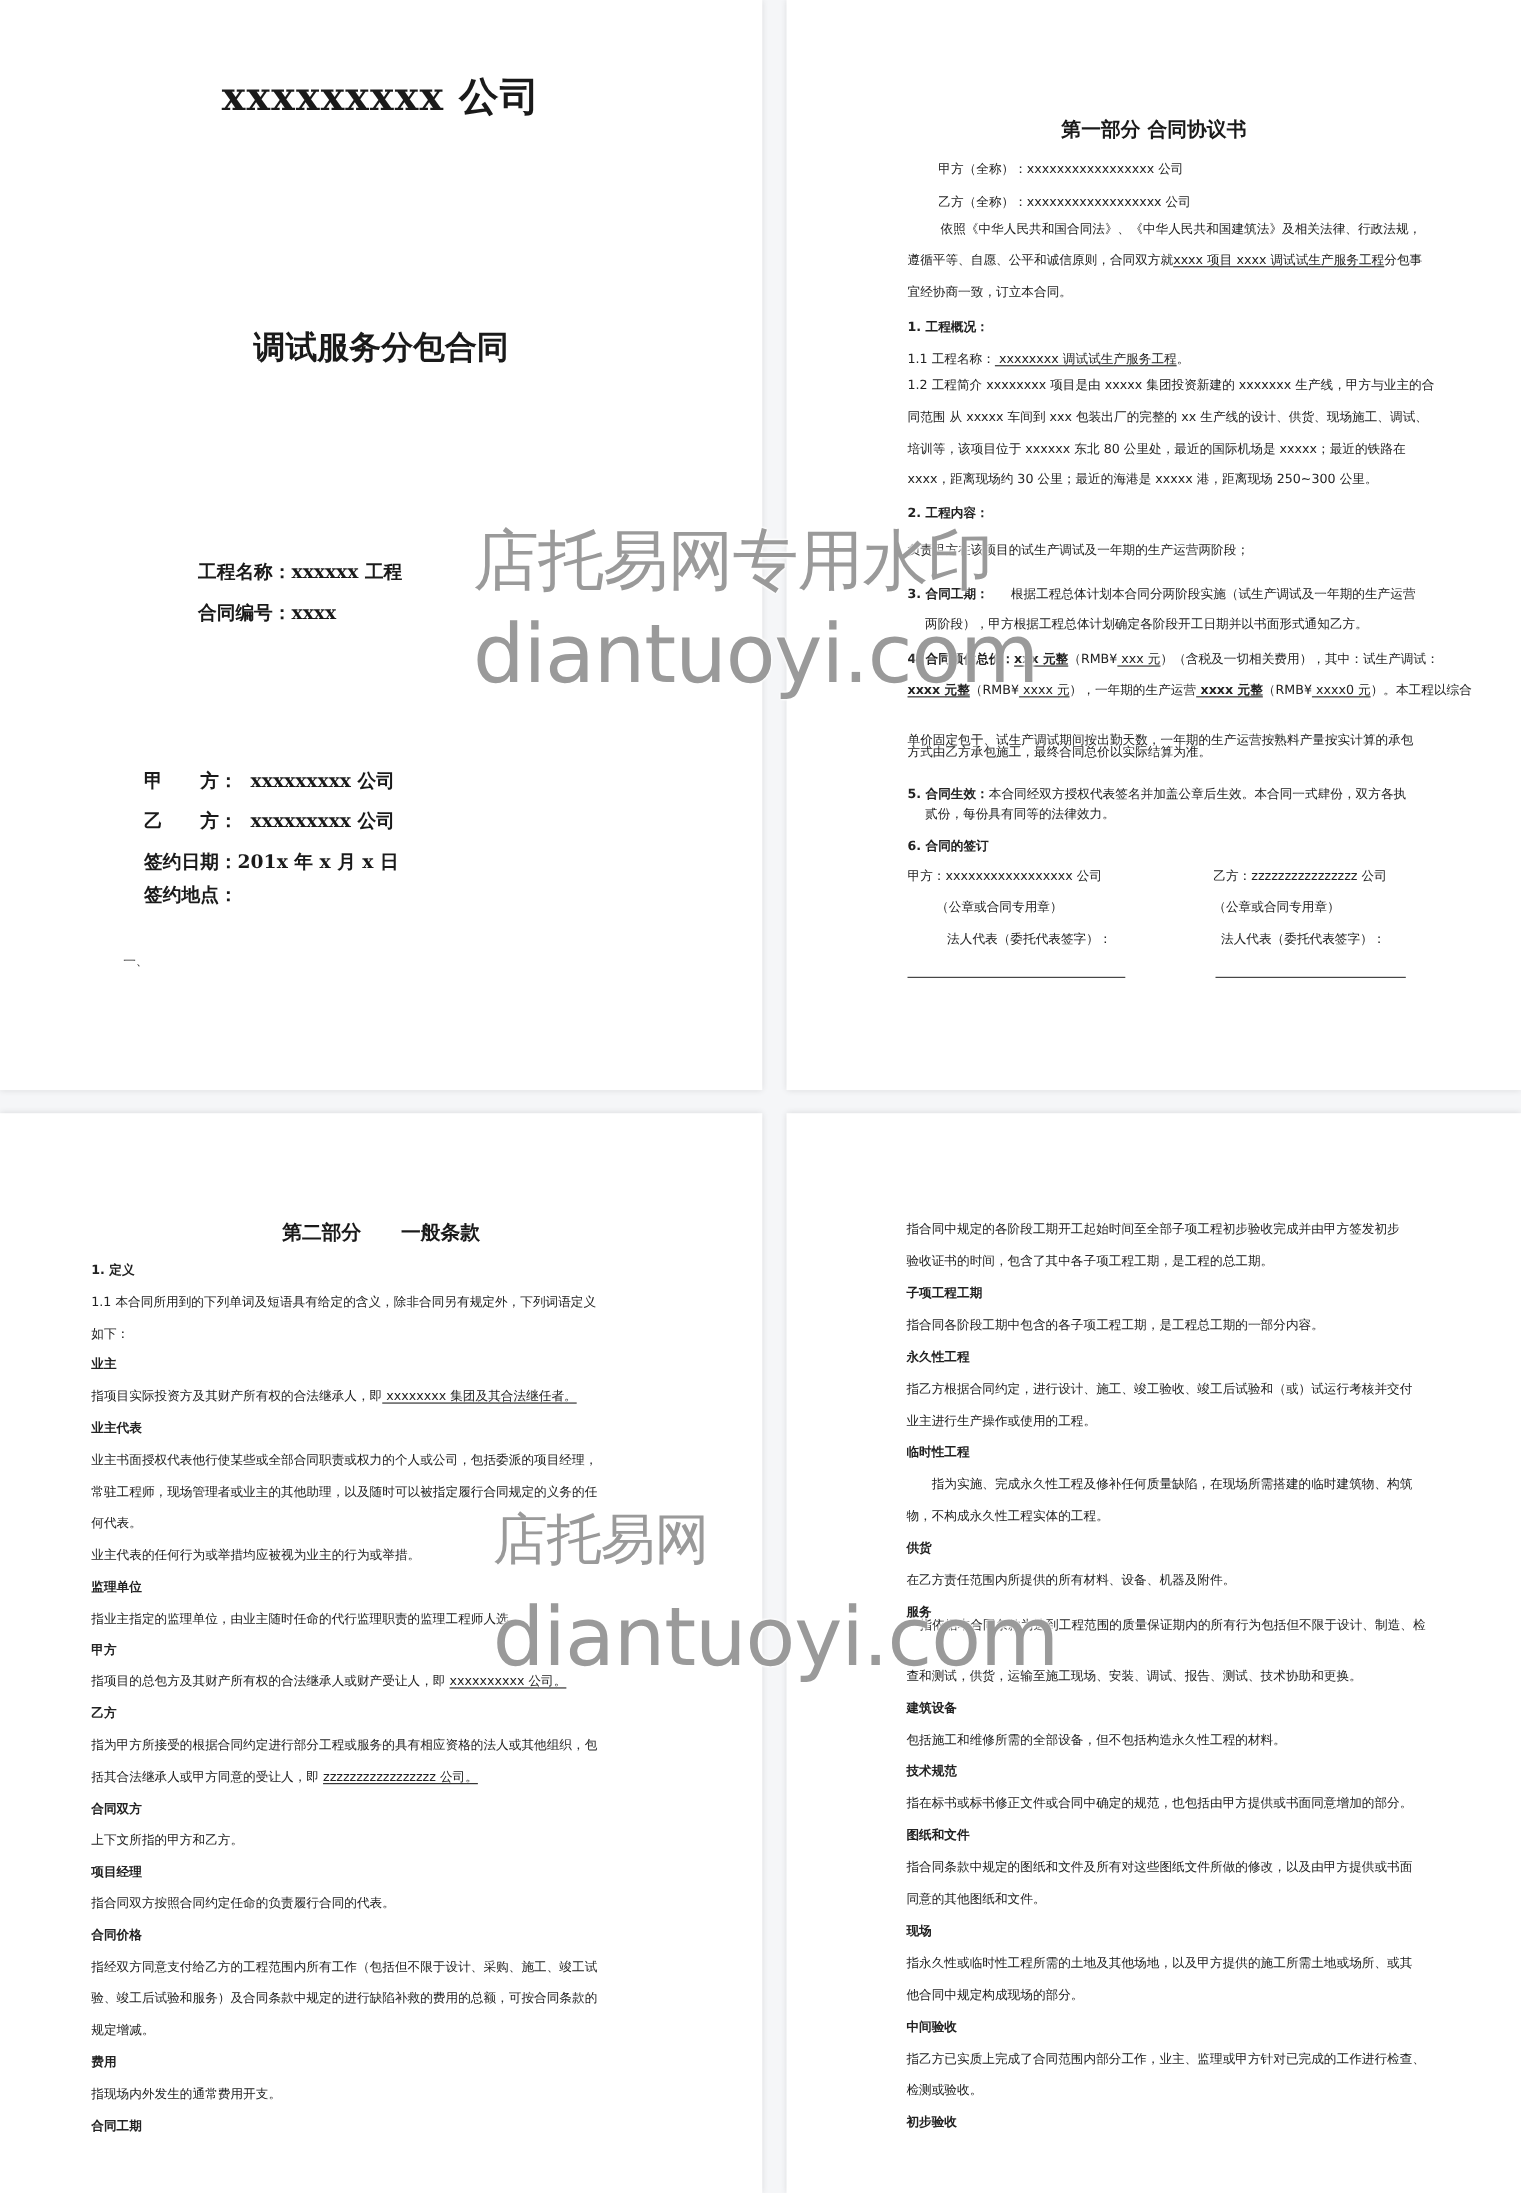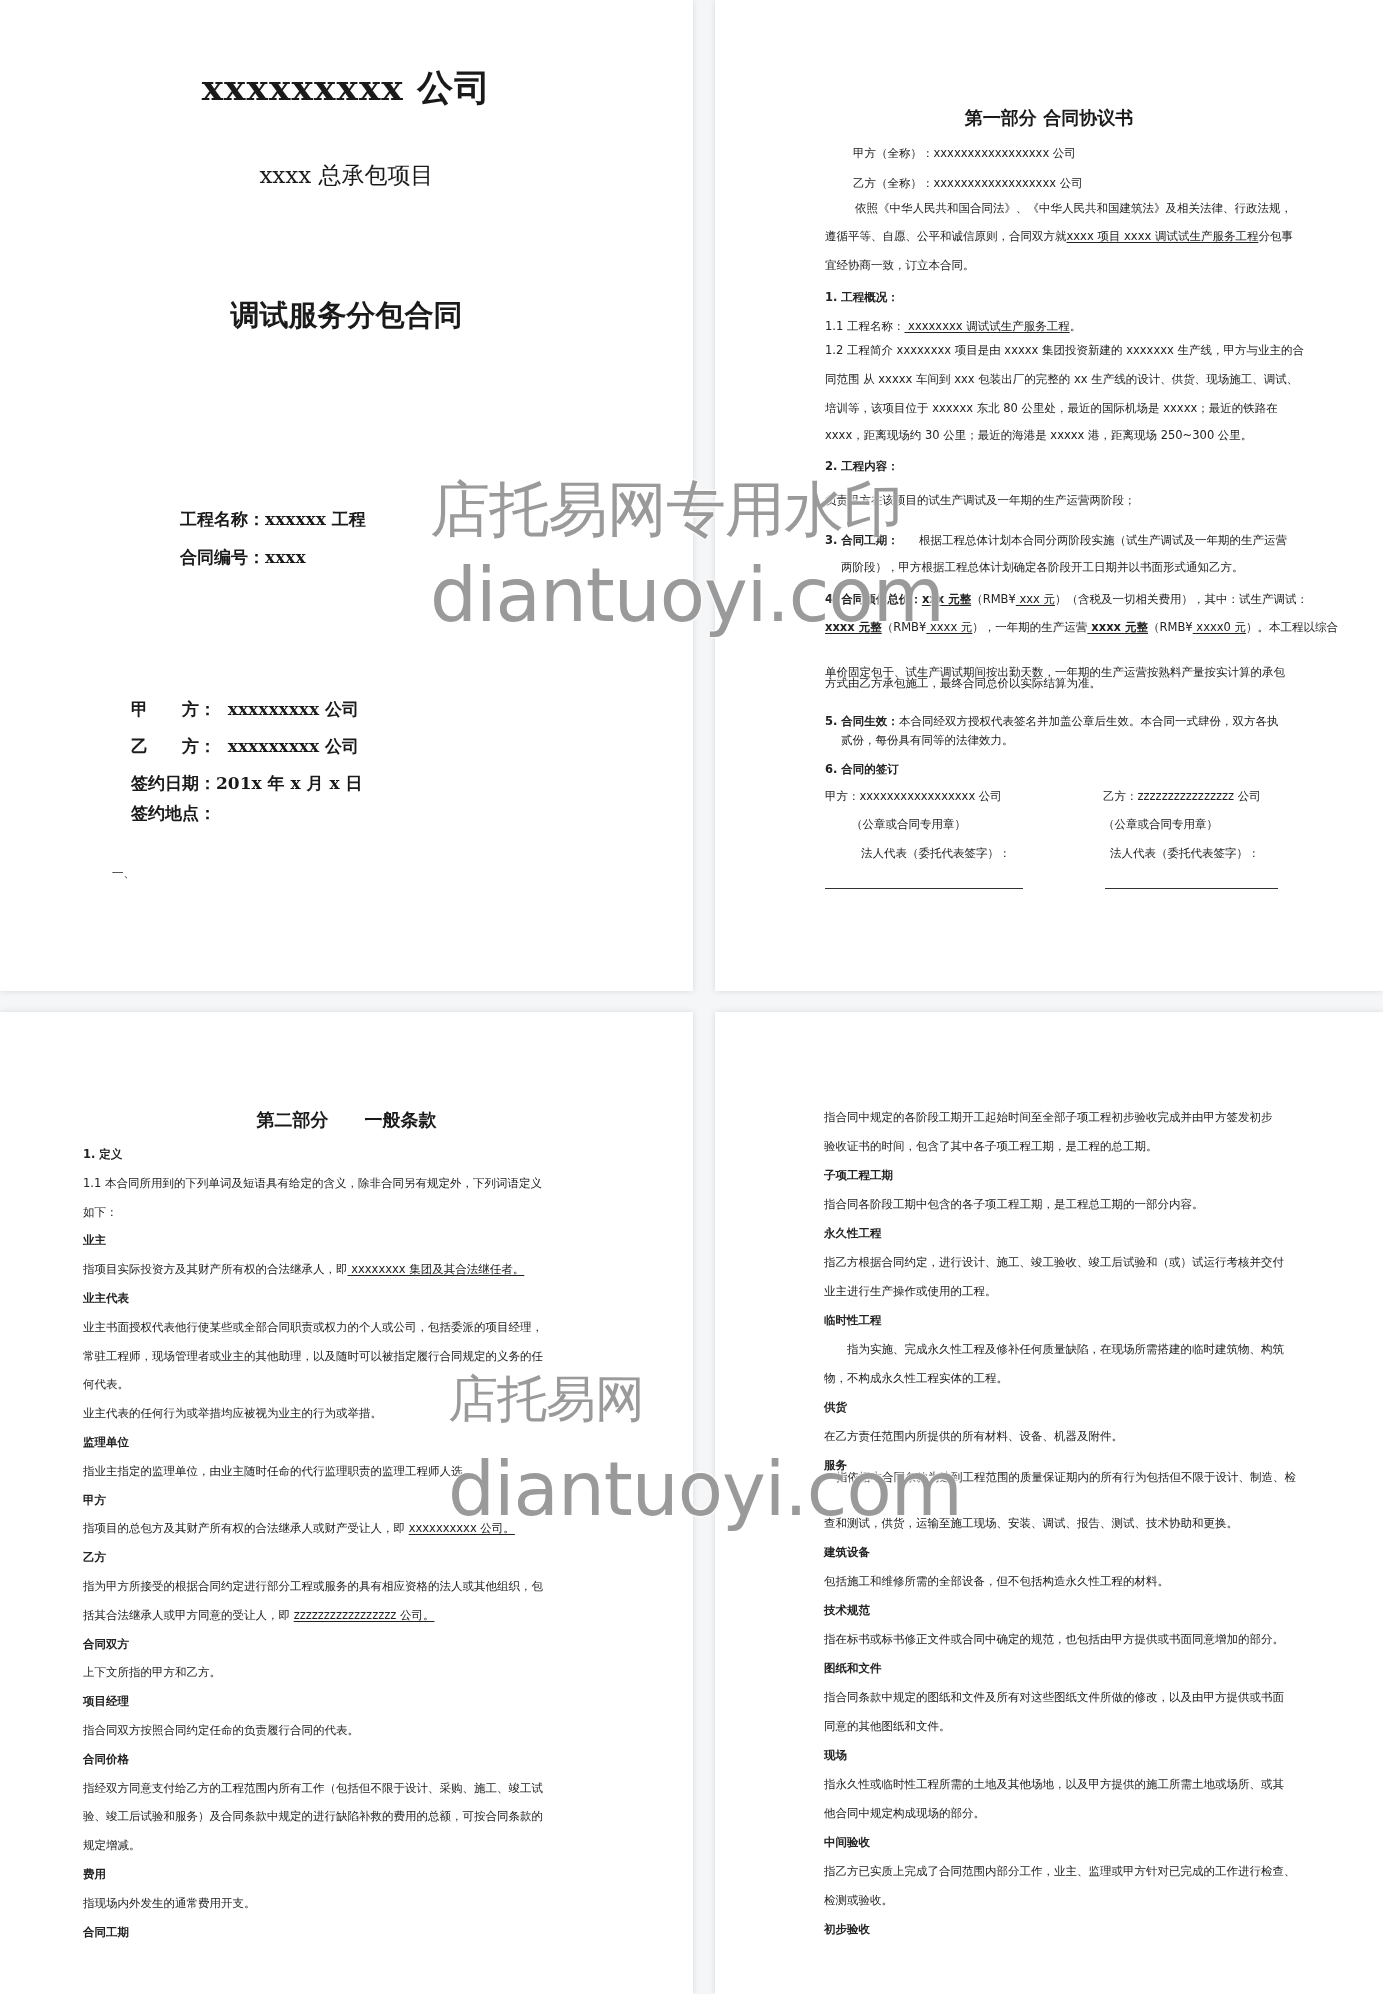--- a/index.html
+++ b/index.html
@@ -21,21 +21,20 @@
   .p1-field { font-size:17px; font-weight:bold; }
   .p2-title { font-size:18px; font-weight:bold; }
   .sigline { position:absolute; height:1px; background:#333; top:888px; }
   .wm { position:absolute; color:#9a9a9a; font-family:"DejaVu Sans","Liberation Sans",sans-serif; white-space:nowrap; text-shadow:0 0 3px #fff, 0 0 3px #fff, 0 0 3px #fff; pointer-events:none; z-index:10; letter-spacing:-1px; }
 </style>
 </head>
 <body>
 
 <div id="p1" class="page">
   <div class="ln c serif p1-title" style="top:64px;">xxxxxxxxx 公司</div>
-  <div class="ln c serif p1-sub" style="top:160px;">xxxx 总承包项目</div>
   <div class="ln c serif p1-doc" style="top:296px;">调试服务分包合同</div>
   <div class="ln serif p1-field" style="left:180px; top:508px;">工程名称：xxxxxx 工程</div>
   <div class="ln serif p1-field" style="left:180px; top:546px;">合同编号：xxxx</div>
   <div class="ln serif p1-field" style="left:131px; top:698px; white-space:pre;">甲　　方：  xxxxxxxxx 公司</div>
   <div class="ln serif p1-field" style="left:131px; top:735px; white-space:pre;">乙　　方：  xxxxxxxxx 公司</div>
   <div class="ln serif p1-field" style="left:131px; top:772px;">签约日期：201x 年 x 月 x 日</div>
   <div class="ln serif p1-field" style="left:131px; top:802px;">签约地点：</div>
   <div class="ln sm" style="left:112px; top:866px;">一、</div>
 </div>
 

